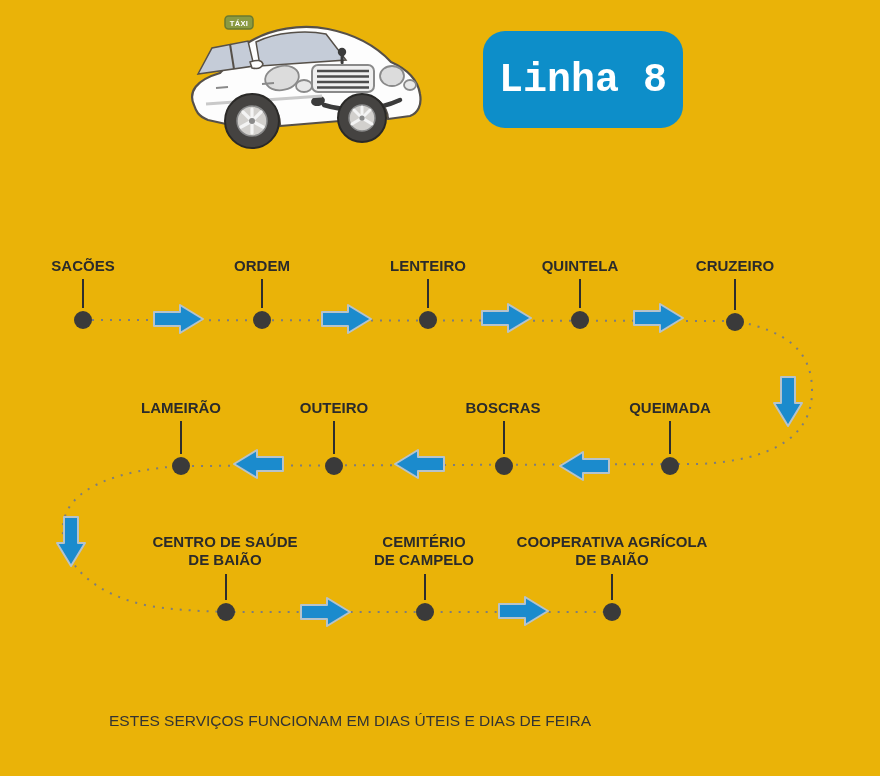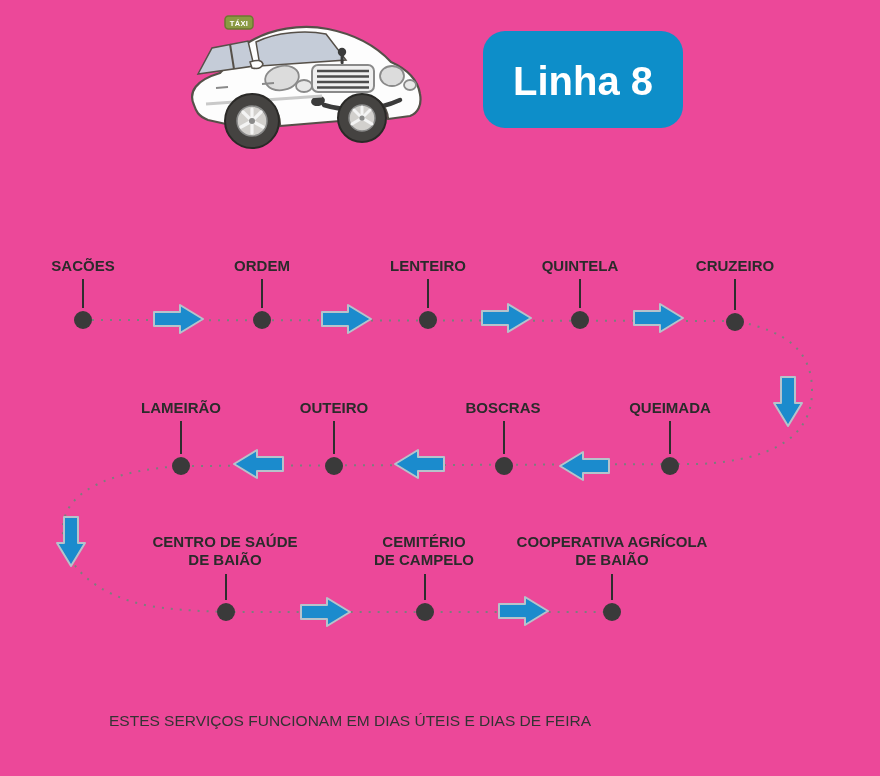--- a/index.html
+++ b/index.html
@@ -1,28 +1,28 @@
 <!DOCTYPE html>
 <html><head>
 <meta charset="utf-8">
 <style>
   html,body { margin:0; padding:0; background:#ffffff; }
   .canvas {
-    position:relative; width:880px; height:776px; background:#ec4899;
+    position:relative; width:880px; height:776px; background:#eab308;
     font-family:"Liberation Sans", sans-serif; overflow:hidden;
   }
   
   .taxi { position:absolute; left:172px; top:8px; width:252px; height:150px; }
   .taxi-sign-text { font:700 7.5px "Liberation Sans",sans-serif; fill:#ffffff; text-anchor:middle; letter-spacing:0.3px; }
   
   .badge {
     position:absolute; left:483px; top:31px; width:200px; height:97px;
     background:#0d8ec9; border-radius:22px;
     display:flex; flex-direction:column; align-items:center; justify-content:center;
-    gap:18px; padding-top:2px; box-sizing:border-box;
+    gap:18px; padding-top:2px; box-sizing:border-box;font-family:Liberation Mono, monospace;
   }
   .badge-title { color:#ffffff; font-size:40px; font-weight:700; line-height:1.05; }
   .badge-subtitle { color:#a7b400; font-size:27px; font-weight:400; line-height:1.05; }
   
   .route-svg { position:absolute; left:0; top:0; width:880px; height:776px; }
   .stop-label { font-family:"Liberation Sans",sans-serif; font-weight:700; font-size:15px; fill:#2b2b2b; text-anchor:middle; }
   .stop-stem  { stroke:#2e2e2e; stroke-width:2; }
   
   .footer-line1 {
     position:absolute; left:0; top:712px; width:700px; text-align:center;

